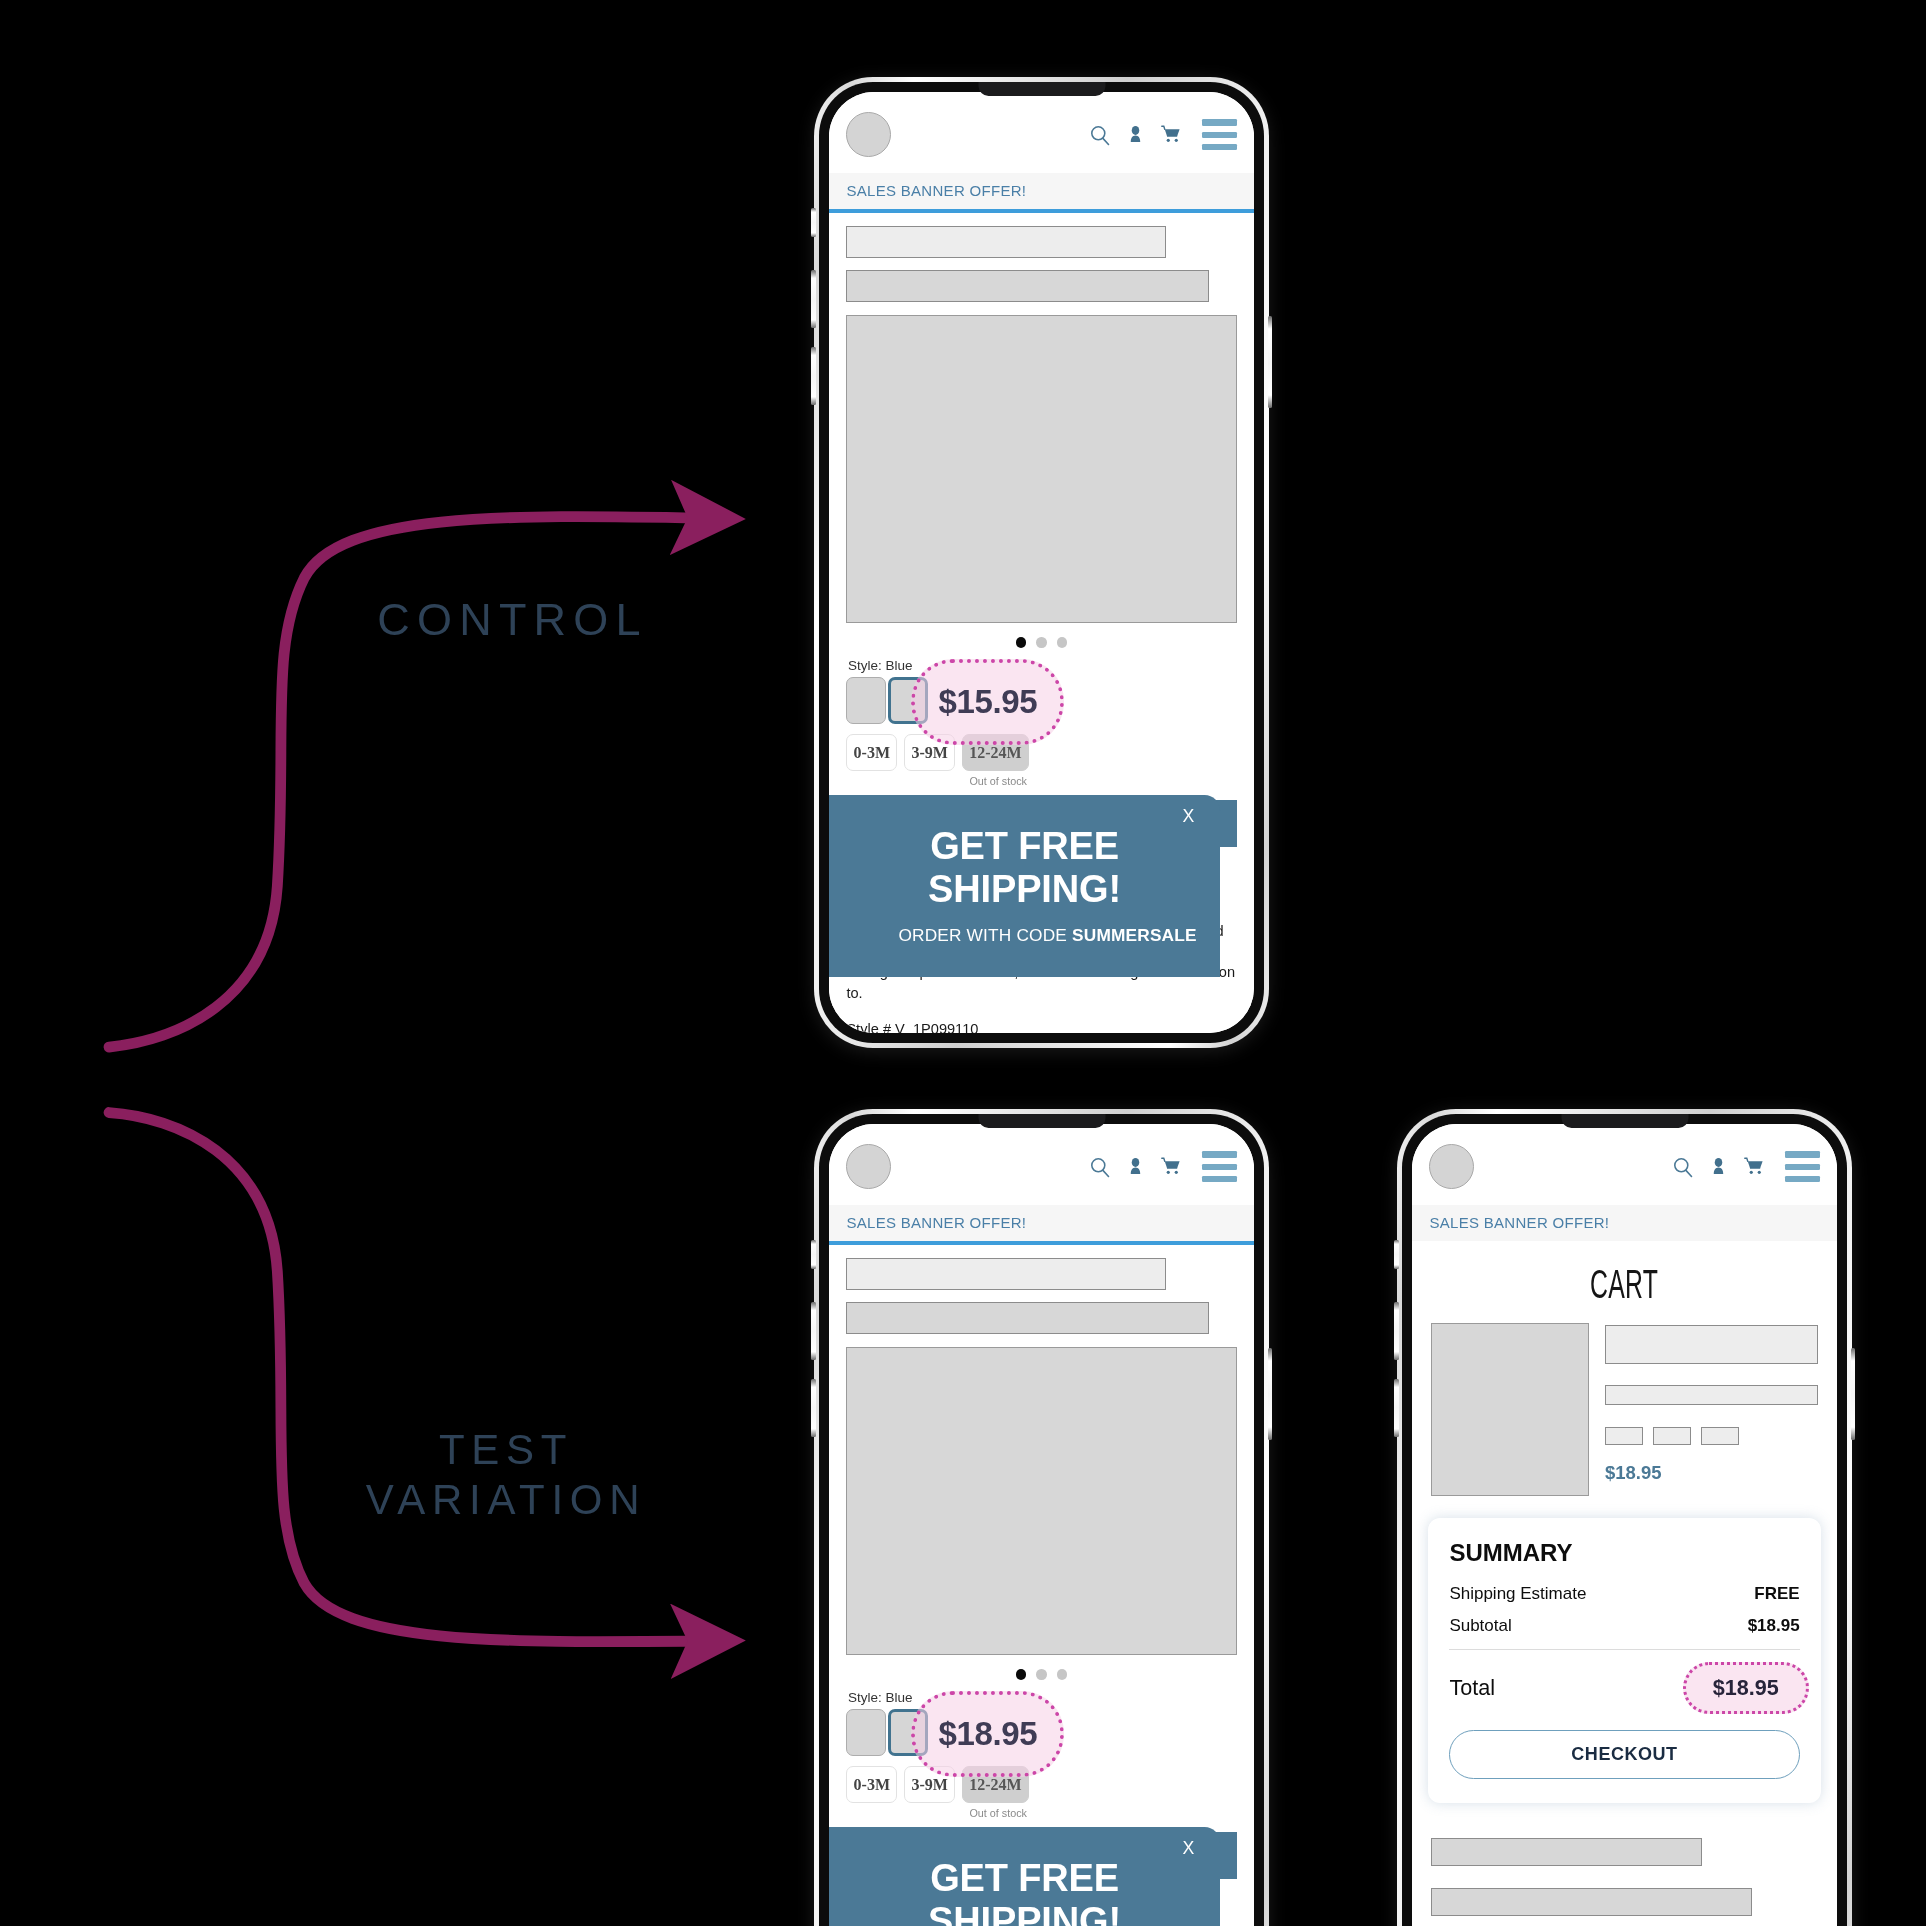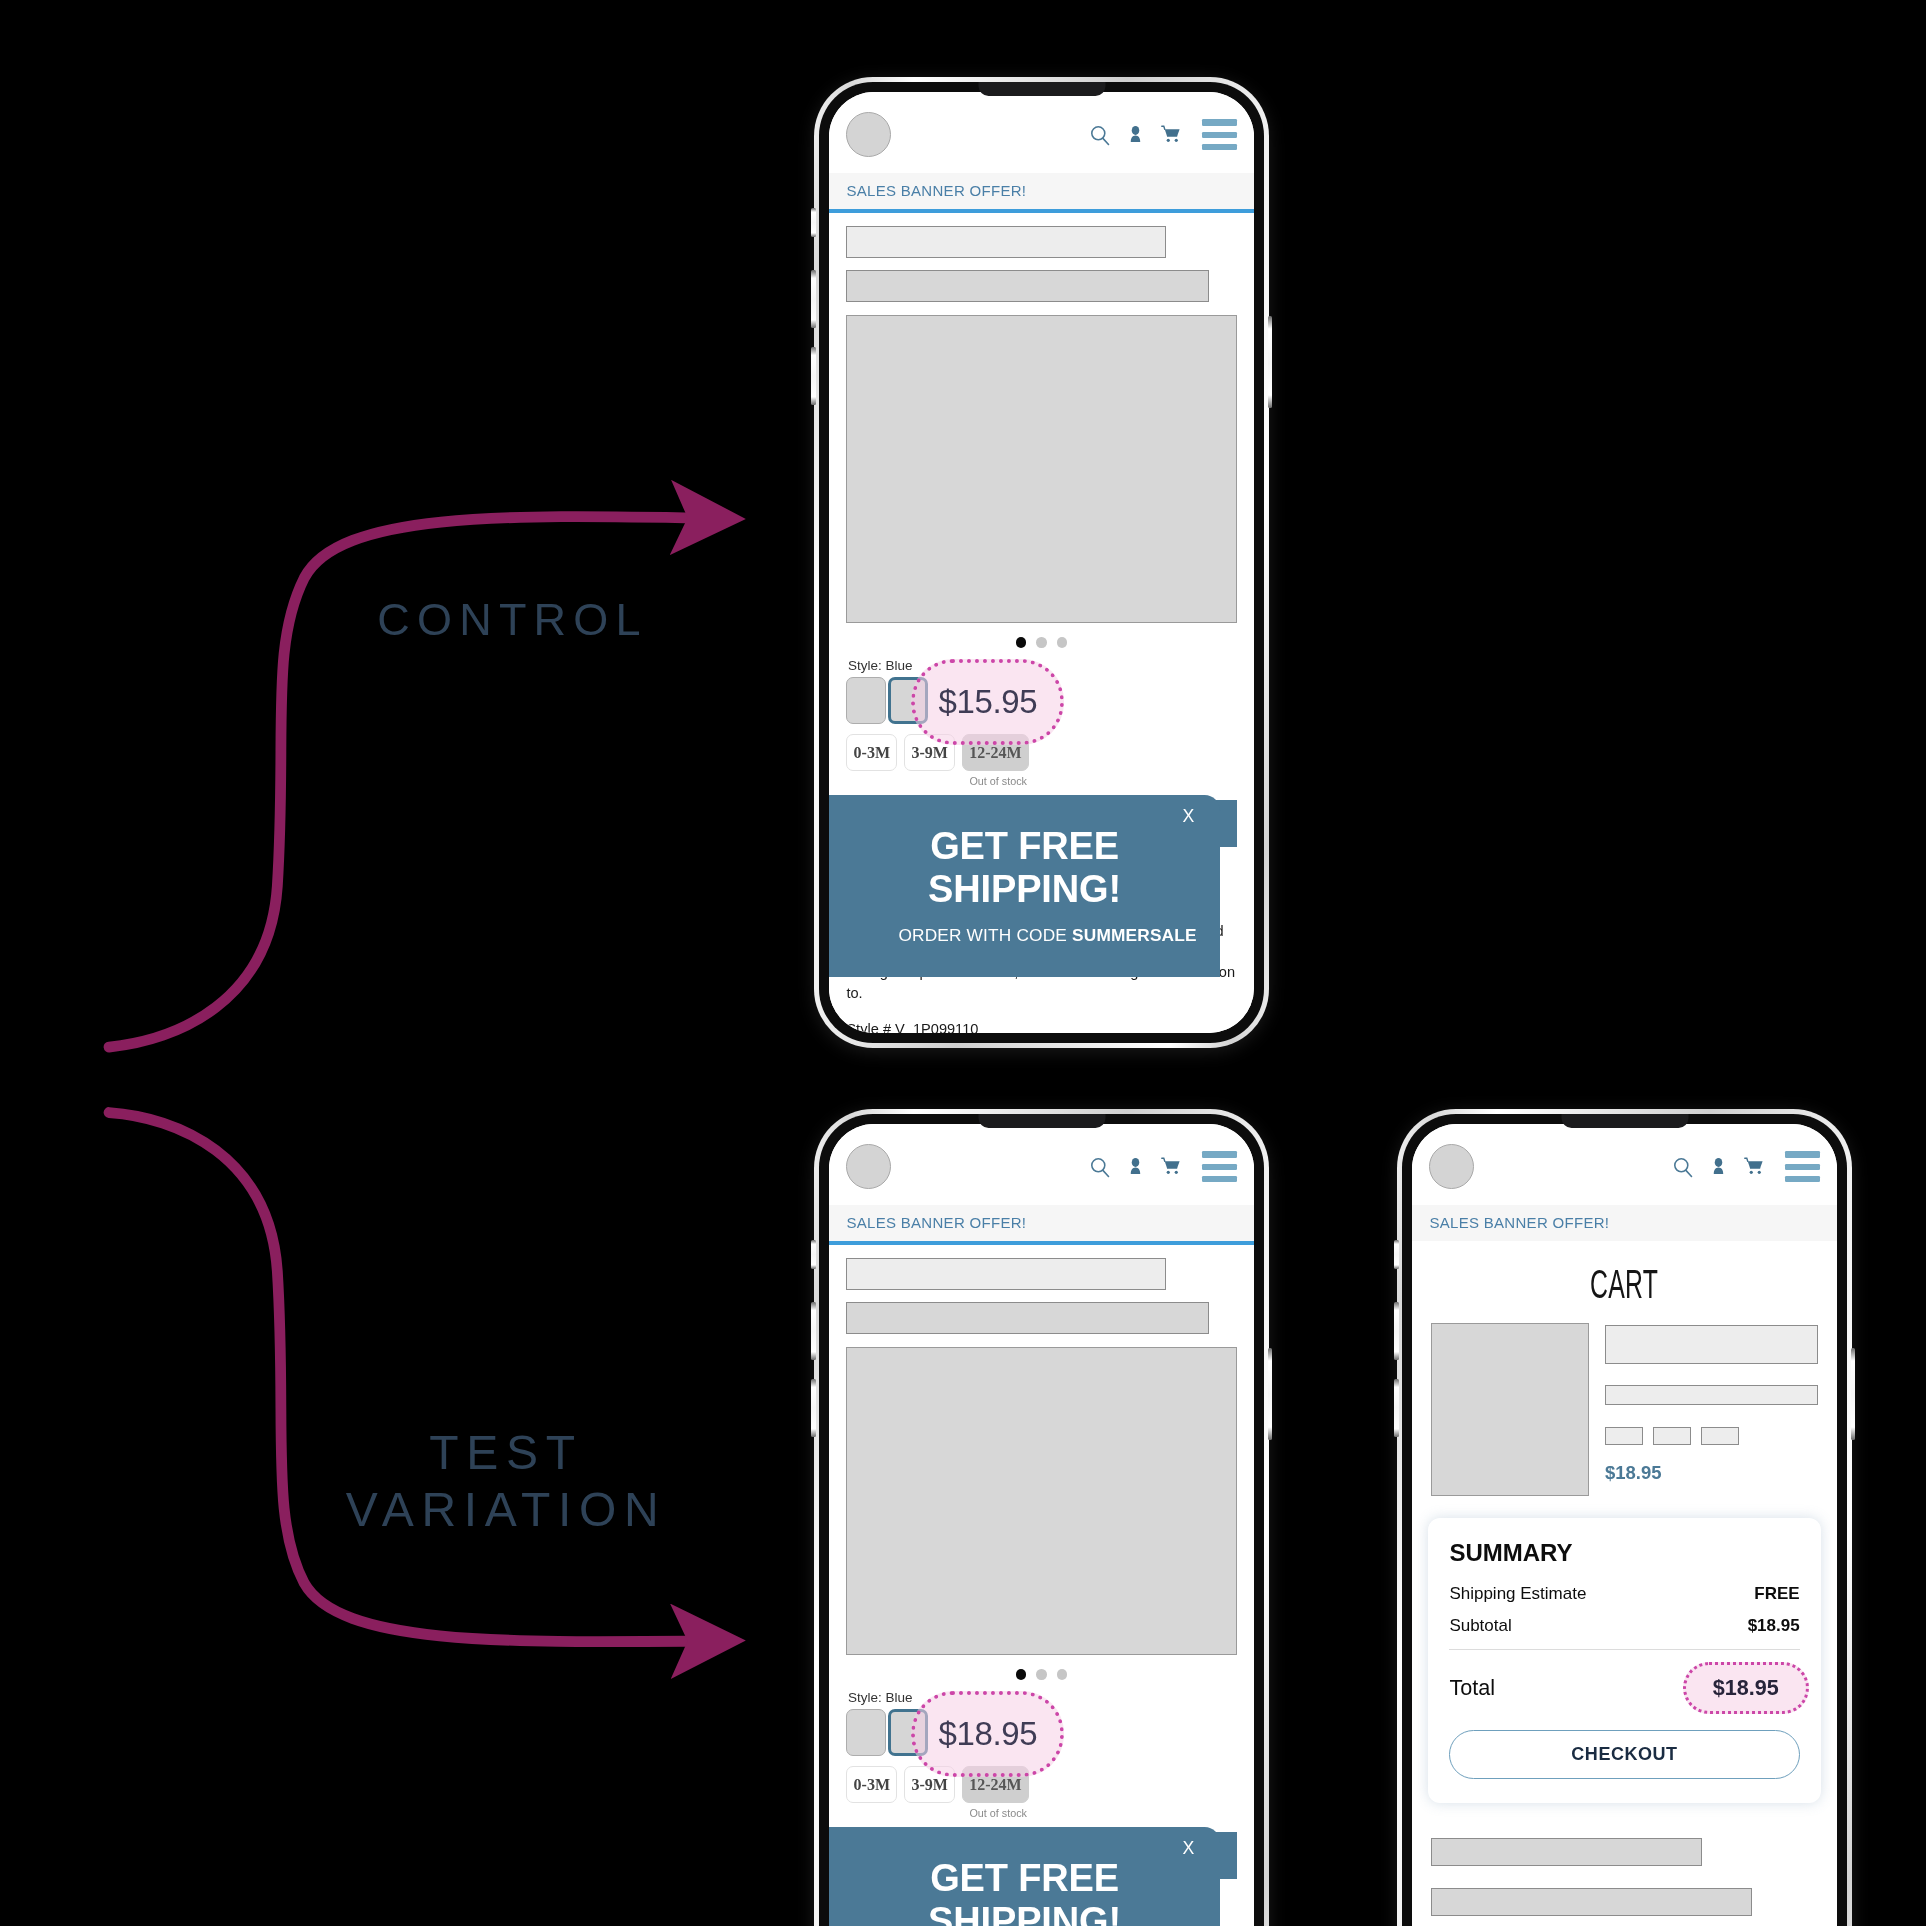--- a/index.html
+++ b/index.html
@@ -37,21 +37,21 @@
     white-space: pre-line;
   }
   #label-control {
     left: 339px; top: 593px;
     width: 347px;
     font-size: 45px;
   }
   #label-test {
     left: 304px; top: 1425px;
     width: 404px;
-    font-size: 48px;
+    font-size: 42px;
   }
 
   
   .phone {
     position: absolute;
     border-radius: 59px;
     background: linear-gradient(100deg,#f4f4f4 0%,#d9d9d9 6%,#ffffff 16%,#cfcfcf 50%,#ffffff 84%,#d4d4d4 94%,#f2f2f2 100%);
     padding: 5.4px;
     box-shadow: 0 3.9px 17.7px rgba(255,255,255,0.10);
   }
@@ -153,21 +153,21 @@
   }
   .dot { width: 10.4px; height: 10.4px; border-radius: 50%; background: #c6c6c6; }
   .dot.on { background: #0a0a0a; }
 
   .style-label {
     font-size: 13.5px; color: #333;
     margin: 2.3px 0 4.6px 1.5px;
     font-family: "Liberation Sans Narrow","Liberation Sans",sans-serif;
   }
 
-  .swatch-row { display: flex; gap: 2px; align-items: center; position: relative; }
+  .swatch-row { display: flex; gap: 2px; align-items: center; position: relative; font-weight: bold; }
   .swatch {
     width: 40px; height: 47px;
     border-radius: 7px;
     background: #d6d6d6;
     border: 0.8px solid #adadad;
   }
   .swatch.sel {
     border: 3.5px solid #41738f;
     background: #d6d6d6;
   }

